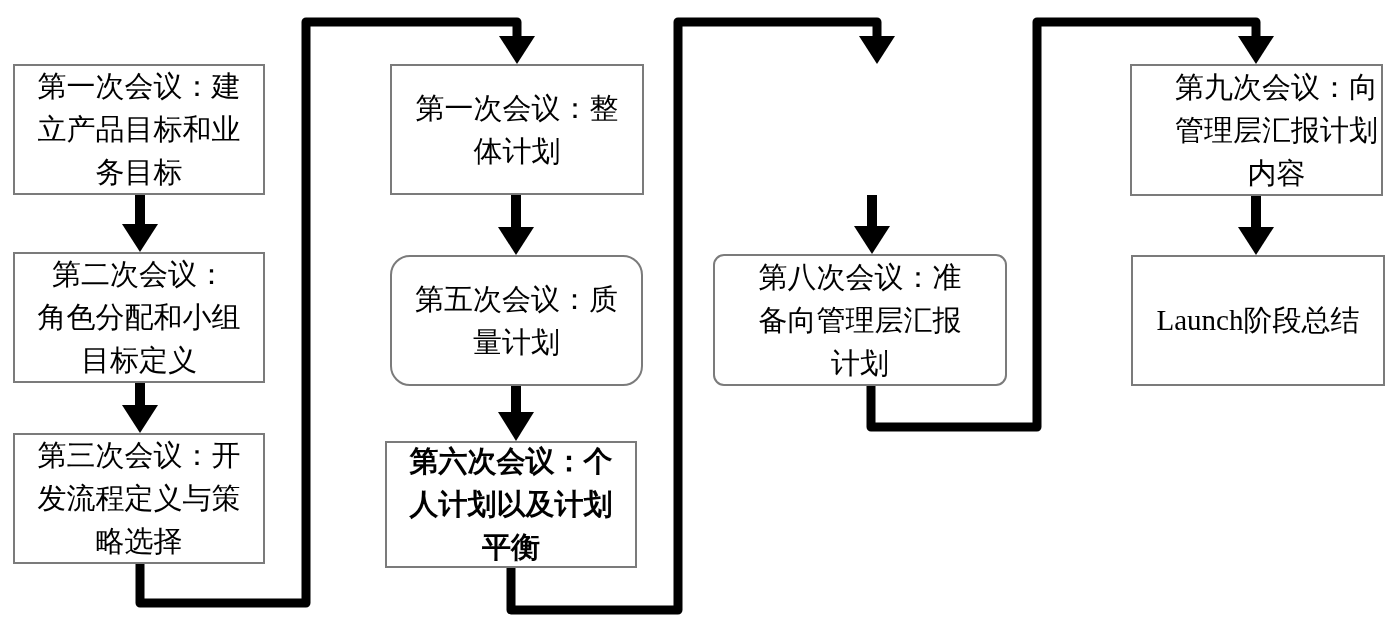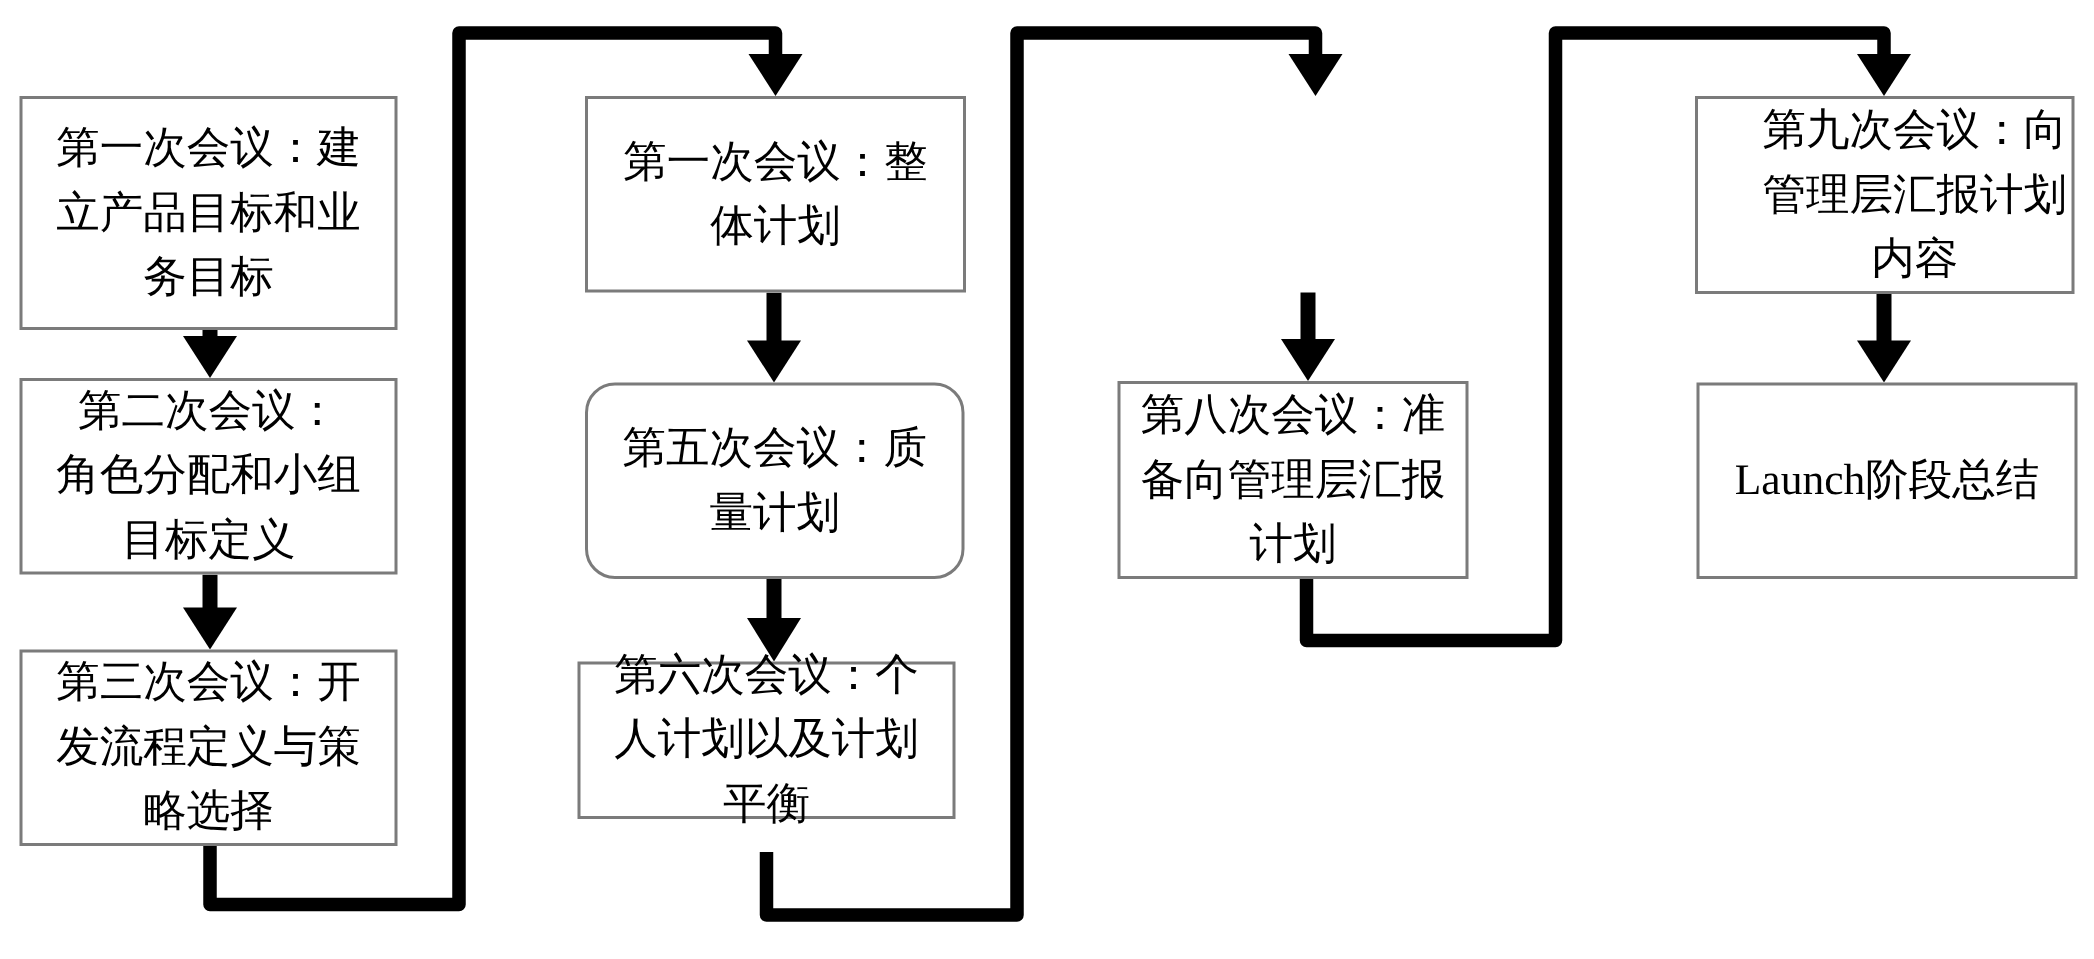--- a/index.html
+++ b/index.html
@@ -83,21 +83,21 @@
     <g>
       <path class="elbow" d="M511,568 L511,610 L678,610 L678,22 L877,22 L877,37"></path>
       <polygon points="859,36 895,36 877,64"></polygon>
     </g>
     <g>
       <path class="elbow" d="M871,386 L871,427 L1037,427 L1037,22 L1256,22 L1256,37"></path>
       <polygon points="1238,36 1274,36 1256,64"></polygon>
     </g>
   </svg>
 
-  <div class="flow-box" style="left:13px; top:64px; width:252px; height:156px;">
+  <div class="flow-box" style="left:13px; top:64px; width:252px; height:131px;">
     <span>第一次会议：建
 立产品目标和业
 务目标</span>
   </div>
 
   <div class="flow-box" style="left:13px; top:252px; width:252px; height:131px;">
     <span>第二次会议：
 角色分配和小组
 目标定义</span>
   </div>
@@ -111,28 +111,28 @@
   <div class="flow-box" style="left:390px; top:64px; width:254px; height:131px;">
     <span>第一次会议：整
 体计划</span>
   </div>
 
   <div class="flow-box" style="left:390px; top:255px; width:253px; height:131px;border-radius:20px;">
     <span>第五次会议：质
 量计划</span>
   </div>
 
-  <div class="flow-box" style="left:385px; top:441px; width:252px; height:105px;">
+  <div class="flow-box" style="left:385px; top:441px; width:252px; height:127px;font-weight:bold;">
     <span>第六次会议：个
 人计划以及计划
 平衡</span>
   </div>
 
 
-  <div class="flow-box" style="left:745px; top:254px; width:234px; height:132px;">
+  <div class="flow-box" style="left:713px; top:254px; width:294px; height:132px;border-radius:11px;">
     <span>第八次会议：准
 备向管理层汇报
 计划</span>
   </div>
 
   <div class="flow-box" style="left:1130px; top:64px; width:253px; height:132px;padding-left:40px;">
     <span>第九次会议：向
 管理层汇报计划
 内容</span>
   </div>

